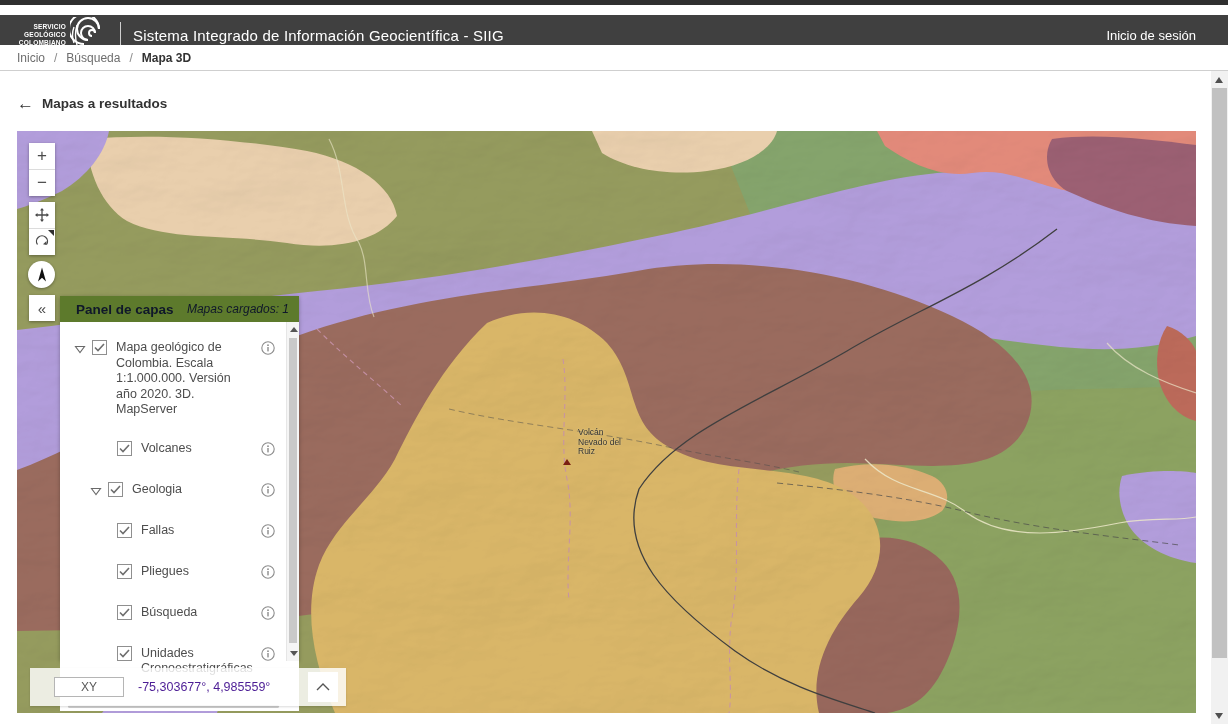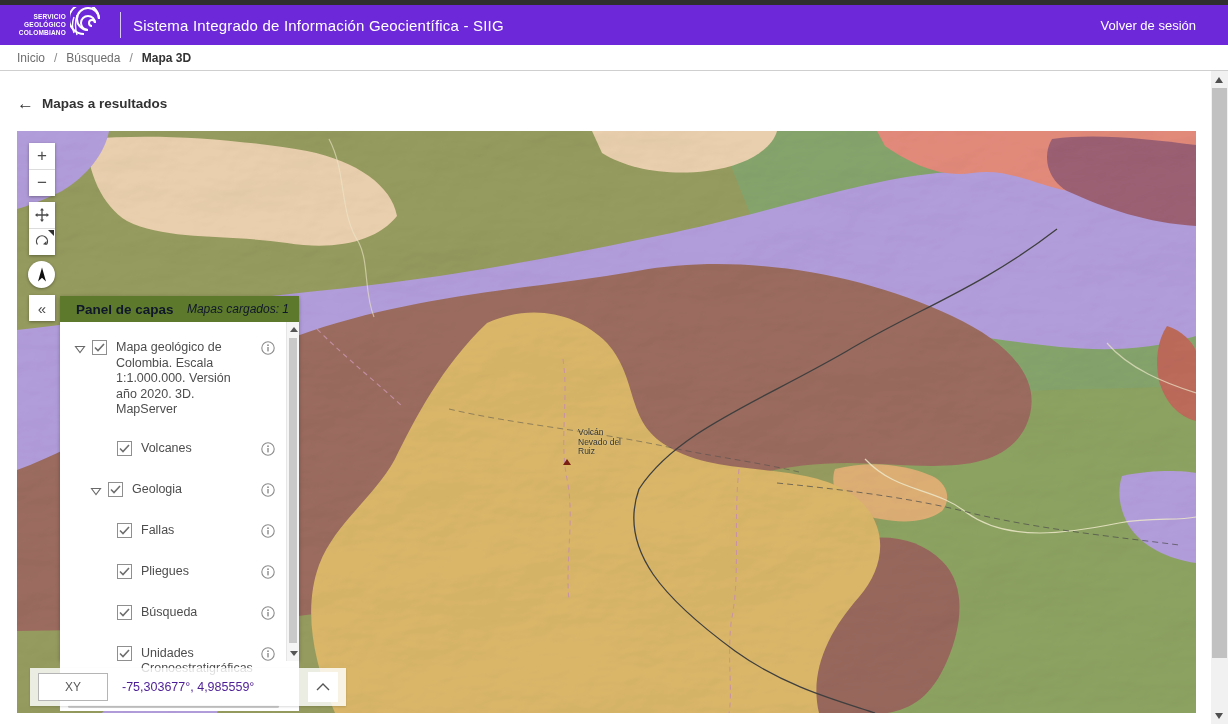--- a/index.html
+++ b/index.html
@@ -2,21 +2,21 @@
 <html><head>
 <meta charset="utf-8">
 <style>
   * { margin:0; padding:0; box-sizing:border-box; }
   html,body { width:1228px; height:724px; overflow:hidden; background:#fff;
     font-family:"Liberation Sans","DejaVu Sans",sans-serif; }
   body { position:relative; }
 
   
   .top-strip { position:absolute; left:0; top:0; width:1228px; height:5px; background:#2f2f2f; }
-  .header { position:absolute; left:0; top:5px; width:1228px; height:40px; background:#6d28d9;
+  .header { position:absolute; left:0; top:15px; width:1228px; height:40px; background:#404040;
     display:flex; align-items:center; color:#fff; }
   .logo { display:flex; align-items:center; margin-left:14px; cursor:pointer; }
   .logo-text { font-size:6.5px; font-weight:bold; line-height:8px; text-align:right; width:52px; letter-spacing:.2px; }
   .logo-spiral { margin-left:4px; }
   .logo-divider { width:1px; height:26px; background:rgba(255,255,255,.75); margin:0 12px 0 10px; }
   .header-title { font-size:15px; letter-spacing:.2px; }
   .header-login { margin-left:auto; margin-right:32px; font-size:13px; cursor:pointer; }
 
   
   .breadcrumb-bar { position:absolute; left:0; top:45px; width:1228px; height:26px; background:#fff;
@@ -76,21 +76,21 @@
   .p-thumb { position:absolute; left:2px; right:2px; top:16px; bottom:18px; background:#c9c9c9; cursor:pointer; }
   .arrow-up, .arrow-dn { position:absolute; left:3px; width:0; height:0;
     border-left:4px solid transparent; border-right:4px solid transparent; }
   .arrow-up { top:5px; border-bottom:5px solid #555; }
   .arrow-dn { bottom:5px; border-top:5px solid #555; }
   .p-hscroll { position:absolute; left:8px; right:20px; bottom:3px; height:3px; background:#cfcfcf; border-radius:2px; cursor:pointer; }
 
   
   .xy-widget { position:absolute; left:13px; top:537px; width:316px; height:38px;
     background:rgba(255,255,255,.82); display:flex; align-items:center; box-shadow:0 1px 2px rgba(0,0,0,.15); }
-  .xy-btn { margin-left:8px; width:70px; height:28px; background:#fff; border:1px solid #b5b5b5;
+  .xy-btn { margin-left:24px; width:70px; height:20px; background:#fff; border:1px solid #b5b5b5;
     font-size:12px; color:#5a5a5a; display:flex; align-items:center; justify-content:center; cursor:pointer; }
   .xy-value { margin-left:14px; font-size:12.5px; color:#4c1d95; }
   .xy-chevron { margin-left:auto; margin-right:8px; width:30px; height:30px; background:#fff;
     display:flex; align-items:center; justify-content:center; cursor:pointer; }
 
   
   .page-scroll { position:absolute; right:0; top:71px; width:17px; height:653px; background:#f1f1f1; }
   .ps-up, .ps-dn { position:absolute; left:4px; width:0; height:0;
     border-left:4.5px solid transparent; border-right:4.5px solid transparent; }
   .ps-up { top:6px; border-bottom:6px solid #505050; }
@@ -117,21 +117,21 @@
         <path d="M29,12 a15,15 0 1,0 -15,15"></path>
       </g>
       <g stroke="#fff" stroke-width="1.4" fill="none">
         <path d="M4,10 q-3,8 0,16"></path>
           <path d="M7,8 q-3,10 0,20"></path>
       </g>
     </svg>
   </div>
   <div class="logo-divider"></div>
   <div class="header-title">Sistema Integrado de Información Geocientífica - SIIG</div>
-  <div class="header-login">Volver de sesión</div>
+  <div class="header-login">Inicio de sesión</div>
 </div>
 
 <div class="breadcrumb-bar">
   <span class="crumb">Inicio</span>
   <span class="crumb-sep">/</span>
   <span class="crumb">Búsqueda</span>
   <span class="crumb-sep">/</span>
   <span class="crumb crumb-current">Mapa 3D</span>
 </div>
 

